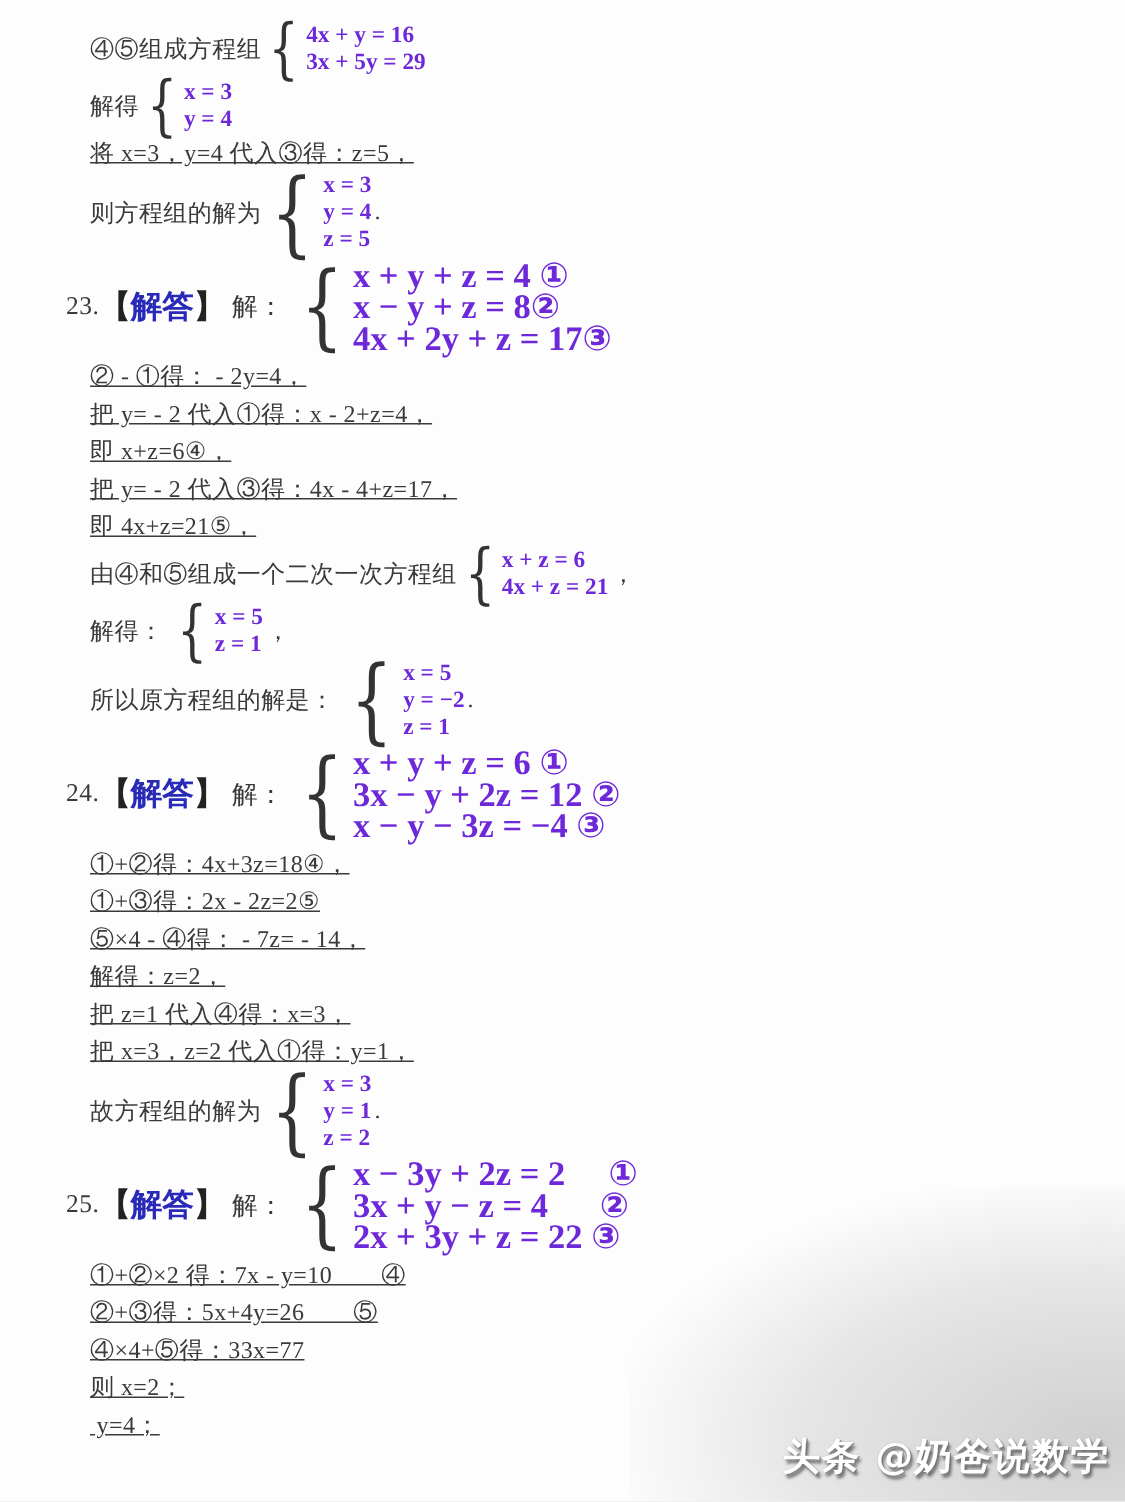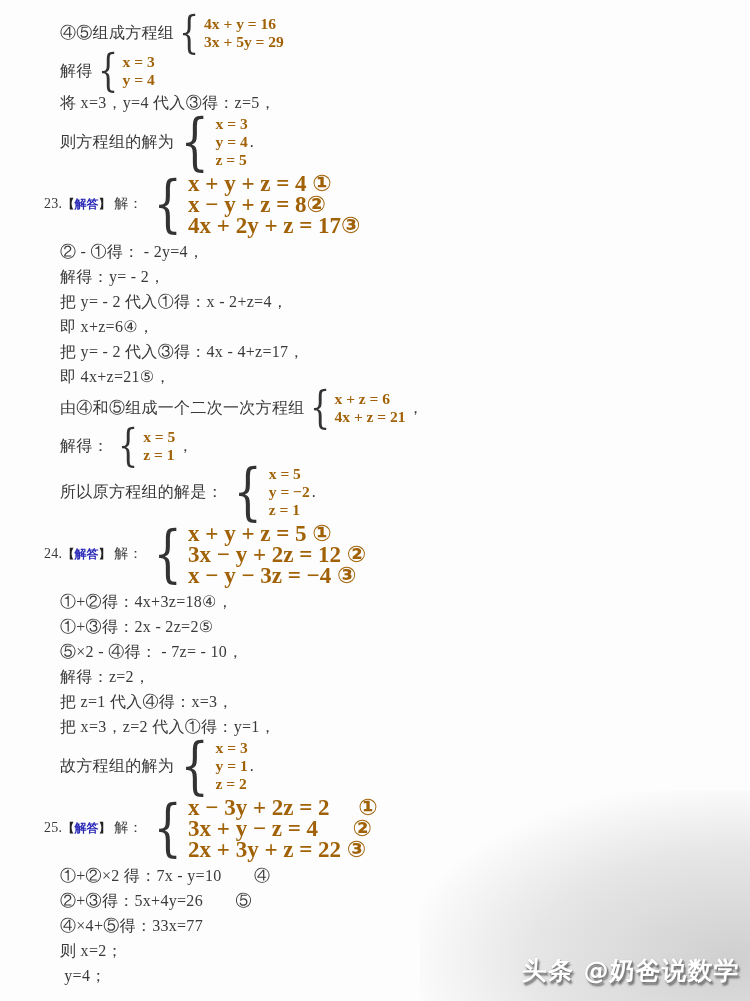--- a/index.html
+++ b/index.html
@@ -10,49 +10,49 @@
     position: relative;
     overflow: hidden;
     font-family: "Liberation Serif", "DejaVu Serif", serif;
     color: #3a3a3a;
   }
   .content { padding-top: 14px; }
   .line { padding-left: 60px; }
   .line.numbered { padding-left: 44px; }
   .text-line {
     font-size: 16px; line-height: 25px; height: 25px;
-    white-space: pre; letter-spacing: 0.3px;
+    white-space: pre; letter-spacing: 0.3px; text-decoration: underline;
   }
   .system-line { display: flex; align-items: center; }
   .system-line.eq2 { height: 38px; }
   .system-line.eq3 { height: 54px; }
   .system-line.hdr { height: 66px; margin: 2px 0; }
   .prefix, .suffix, .num {
     font-size: 16px; white-space: pre; letter-spacing: 0.3px;
   }
-  .hdr .prefix, .hdr .num { font-size: 14px; }
+  .hdr .prefix, .hdr .num { font-size: 17px; }
   .tag { font-weight: bold; font-size: 16px; }
-  .hdr .tag { font-size: 12px; }
+  .hdr .tag { font-size: 21px; }
   .tag .bracket { color: #222222; }
   .tag .tag-label { color: #2a2ab8; }
   .brace {
     font-family: "DejaVu Serif", serif;
     font-weight: 400;
     color: #333333;
     line-height: 0.9;
     transform: scaleX(0.72);
     transform-origin: center;
     margin: 0 1px;
   }
   .eq2 .brace { font-size: 44px; }
   .eq3 .brace { font-size: 62px; }
   .eqcol { display: flex; flex-direction: column; justify-content: center; }
   .eq {
     font-size: 15.5px; line-height: 18px;
-    font-weight: 600; color: #a16207; white-space: pre;
+    font-weight: 600; color: #6d28d9; white-space: pre;
     font-family: "Liberation Serif", "DejaVu Sans", serif;
   }
   .hdr .eq { font-size: 23px; line-height: 21px; }
   .suffix { margin-left: 2px; }
   .wm-gradient {
     position: absolute; right: 0; bottom: 0;
     width: 330px; height: 210px;
     background: radial-gradient(ellipse at 95% 80%,
       rgba(170,170,170,0.55) 0%,
       rgba(195,195,195,0.40) 45%,
@@ -107,21 +107,20 @@
         <span class="tag"><span class="bracket">【</span><span class="tag-label">解答</span><span class="bracket">】</span></span>
         <span class="prefix"> 解： </span>
         <span class="brace">{</span>
         <div class="eqcol">
           <span class="eq">x + y + z = 4 ①</span>
           <span class="eq">x − y + z = 8②</span>
           <span class="eq">4x + 2y + z = 17③</span>
         </div>
       </div>
       <div class="line text-line">② - ①得： - 2y=4，</div>
-      <div class="line text-line">解得：y= - 2，</div>
       <div class="line text-line">把 y= - 2 代入①得：x - 2+z=4，</div>
       <div class="line text-line">即 x+z=6④，</div>
       <div class="line text-line">把 y= - 2 代入③得：4x - 4+z=17，</div>
       <div class="line text-line">即 4x+z=21⑤，</div>
       <div class="line system-line eq2">
         <span class="prefix">由④和⑤组成一个二次一次方程组</span>
         <span class="brace">{</span>
         <div class="eqcol">
           <span class="eq">x + z = 6</span>
           <span class="eq">4x + z = 21</span>
@@ -146,28 +145,28 @@
           <span class="eq">z = 1</span>
         </div>
         <span class="suffix">.</span>
       </div>
       <div class="line system-line eq3 numbered hdr">
         <span class="num">24.</span>
         <span class="tag"><span class="bracket">【</span><span class="tag-label">解答</span><span class="bracket">】</span></span>
         <span class="prefix"> 解： </span>
         <span class="brace">{</span>
         <div class="eqcol">
-          <span class="eq">x + y + z = 5 ①</span>
+          <span class="eq">x + y + z = 6 ①</span>
           <span class="eq">3x − y + 2z = 12 ②</span>
           <span class="eq">x − y − 3z = −4 ③</span>
         </div>
       </div>
       <div class="line text-line">①+②得：4x+3z=18④，</div>
       <div class="line text-line">①+③得：2x - 2z=2⑤</div>
-      <div class="line text-line">⑤×2 - ④得： - 7z= - 10，</div>
+      <div class="line text-line">⑤×4 - ④得： - 7z= - 14，</div>
       <div class="line text-line">解得：z=2，</div>
       <div class="line text-line">把 z=1 代入④得：x=3，</div>
       <div class="line text-line">把 x=3，z=2 代入①得：y=1，</div>
       <div class="line system-line eq3">
         <span class="prefix">故方程组的解为</span>
         <span class="brace">{</span>
         <div class="eqcol">
           <span class="eq">x = 3</span>
           <span class="eq">y = 1</span>
           <span class="eq">z = 2</span>

